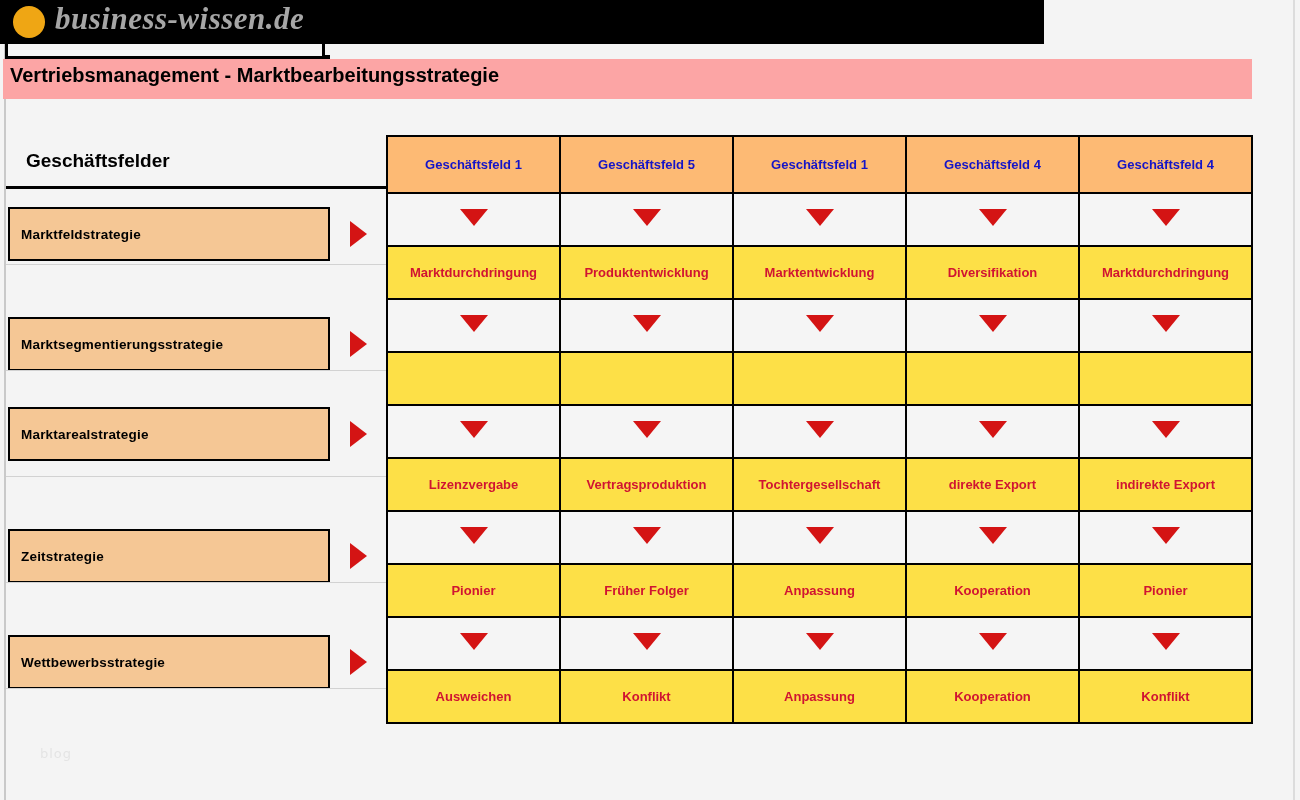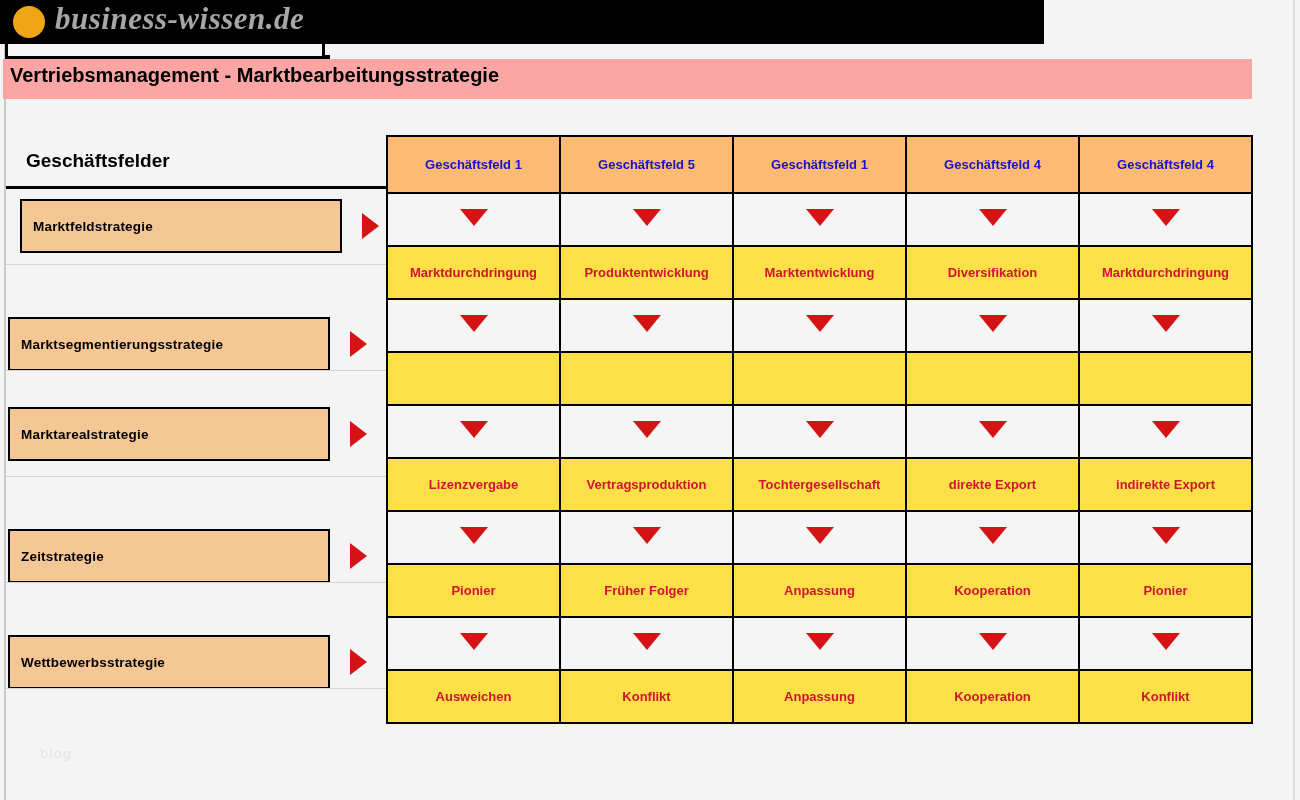--- a/index.html
+++ b/index.html
@@ -223,21 +223,21 @@
   <div id="shape-handle"></div>
 
   <div id="title-bar">
     <div id="title-text">Vertriebsmanagement - Marktbearbeitungsstrategie</div>
   </div>
 
   <div id="left-panel">
     <div id="left-title">Geschäftsfelder</div>
     <div id="left-rule"></div>
 
-    <div class="strategy-row" style="top:100px;margin-left:12px;">
+    <div class="strategy-row" style="top:108px;">
       <div class="strategy-box">
         <span class="strategy-label">Marktfeldstrategie</span>
       </div>
       <div class="arrow-right"></div>
     </div>
 
     <div class="strategy-row" style="top:218px;">
       <div class="strategy-box">
         <span class="strategy-label">Marktsegmentierungsstrategie</span>
       </div>

